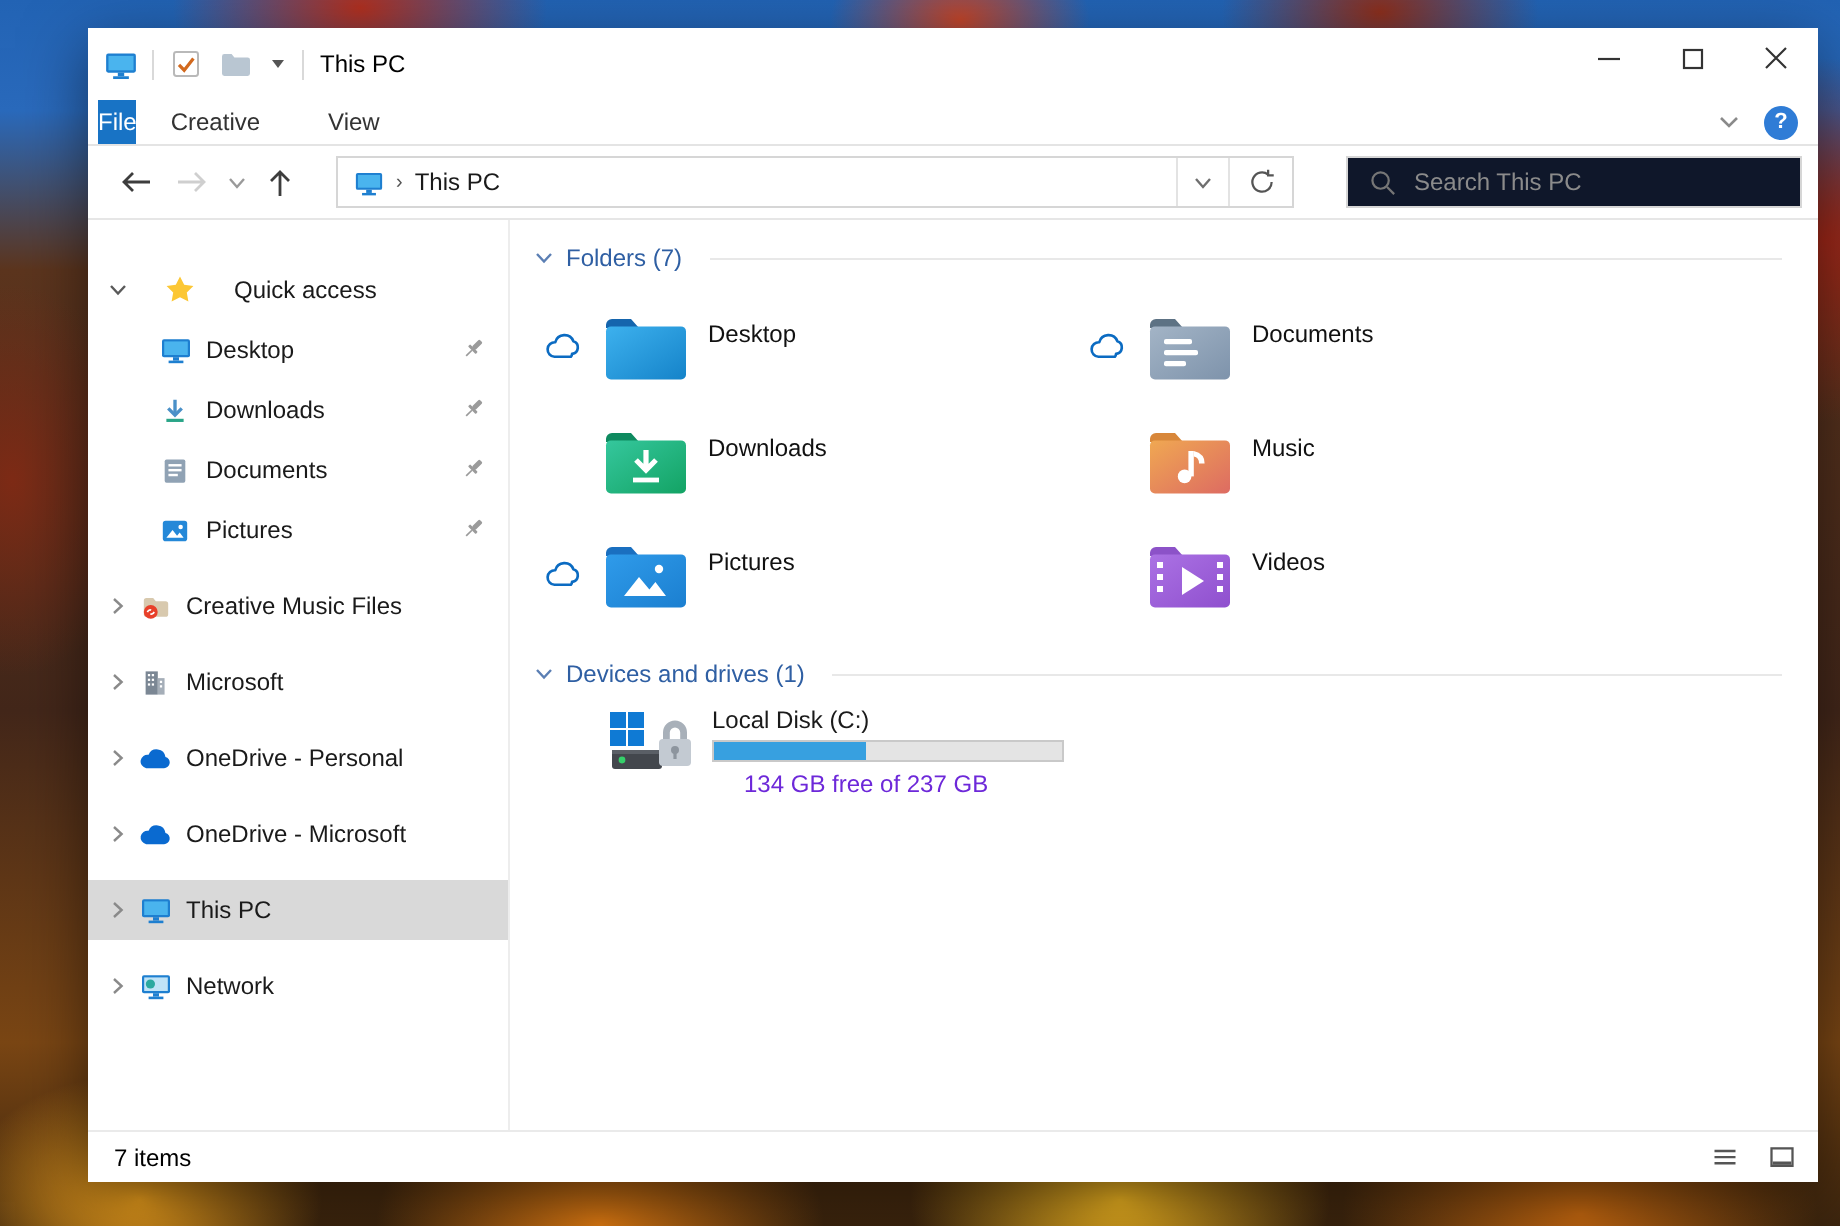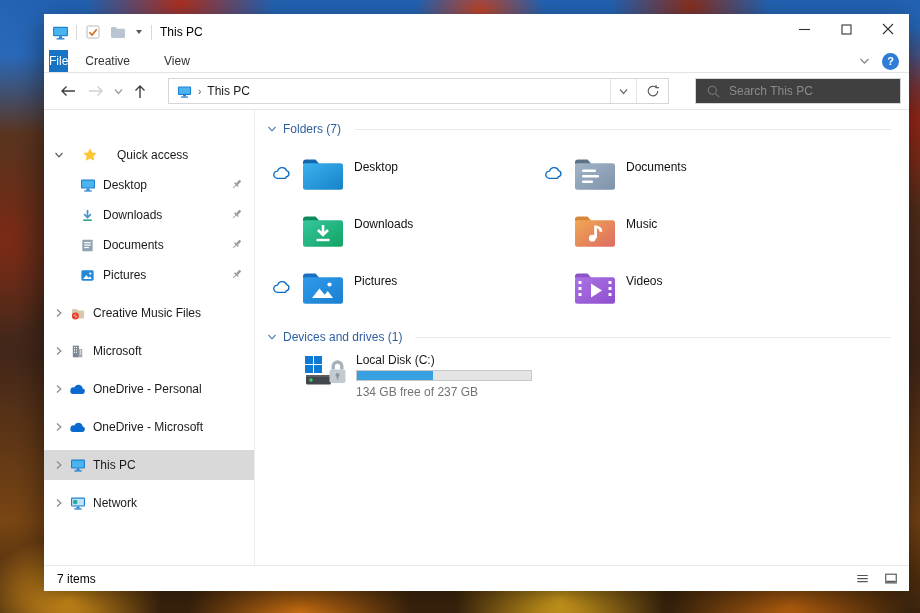--- a/index.html
+++ b/index.html
@@ -41,48 +41,48 @@
   
   .toolbar { height:37px; display:flex; align-items:center; padding:0 8px 0 10px; border-bottom:1px solid #e6e6e6; background:#fff; }
   .nav-btn { width:28px; height:26px; display:flex; align-items:center; justify-content:center; font-size:15px; color:#3d3d3d; }
   .nav-btn.disabled { color:#cfcfcf; }
   .nav-chev { width:16px; display:flex; align-items:center; justify-content:center; }
   .addressbar { flex:1; height:26px; margin-left:14px; border:1px solid #d6d6d6; background:#fff; display:flex; align-items:stretch; }
   .crumbs { flex:1; display:flex; align-items:center; padding-left:8px; gap:6px; }
   .crumb-sep { color:#555; font-size:10px; }
   .addr-seg { width:26px; display:flex; align-items:center; justify-content:center; border-left:1px solid #e3e3e3; }
   .addr-seg.refresh { width:32px; font-size:14px; color:#555; }
-  .searchbox { width:206px; height:26px; margin-left:26px; border:1px solid #d6d6d6; background:#404040; display:flex; align-items:center; gap:9px; padding-left:11px; color:#8b8b8b; }
+  .searchbox { width:228px; height:26px; margin-left:26px; border:1px solid #d6d6d6; background:#0f172a; display:flex; align-items:center; gap:9px; padding-left:11px; color:#8b8b8b; }
   
   .main { flex:1; display:flex; min-height:0; }
   .sidebar { width:211px; border-right:1px solid #ededed; padding-top:16px; overflow:hidden; }
   .nav-item { height:30px; display:flex; align-items:center; padding-left:10px; position:relative; }
   .nav-item.top { margin-top:8px; }
-  .nav-item.first { margin-top:14px;gap:12px; }
+  .nav-item.first { margin-top:4px;gap:12px; }
   .nav-item .chev { width:15px; display:flex; align-items:center; }
   .nav-item.child { padding-left:35px; }
   .nitem-icon { width:17px; height:17px; margin-right:7px; display:flex; align-items:center; justify-content:center; flex:none; }
   .nav-item .pin { position:absolute; right:10px; top:7px; width:15px; height:15px; }
   .nav-item.selected { background:#d9d9d9; }
   .content { flex:1; padding:12px 18px 0 12px; overflow:hidden; }
   .sec-header { display:flex; align-items:center; gap:6px; }
   .sec-title { color:#2f5fa3; white-space:nowrap; }
   .sec-rule { flex:1; height:1px; background:#e8e8e8; margin-left:8px; }
   .tile-grid { margin-top:9px; display:grid; grid-template-columns:272px 272px; grid-auto-rows:57px; }
   .tile { display:flex; align-items:center; }
   .cloud-slot { width:30px; display:flex; align-items:center; justify-content:center; flex:none; }
   .tile .ficon { margin-left:4px; margin-right:9px; flex:none; }
   .tile-label { position:relative; top:-7px; color:#111; }
   .devices { margin-top:14px; }
   .drive-tile { margin-top:8px; display:flex; }
   .drive-icon { margin-left:34px; flex:none; }
   .drive-info { margin-left:9px; padding-top:1px; }
   .drive-bar { width:176px; height:11px; background:#e4e4e4; border:1px solid #c9c9c9; margin:3px 0 4px; }
   .drive-bar-fill { height:100%; background:#37a0e0; }
-  .drive-free { color:#737373; }
+  .drive-free { color:#6d28d9;margin-left:16px; }
   
   .statusbar { height:26px; border-top:1px solid #eaeaea; display:flex; align-items:center; padding:0 10px 0 13px; }
   .status-count { color:#000000; }
   .status-views { margin-left:auto; display:flex; gap:13px; align-items:center; }
   svg { display:block; }
 </style>
 </head>
 <body>
 
 <div class="window">

